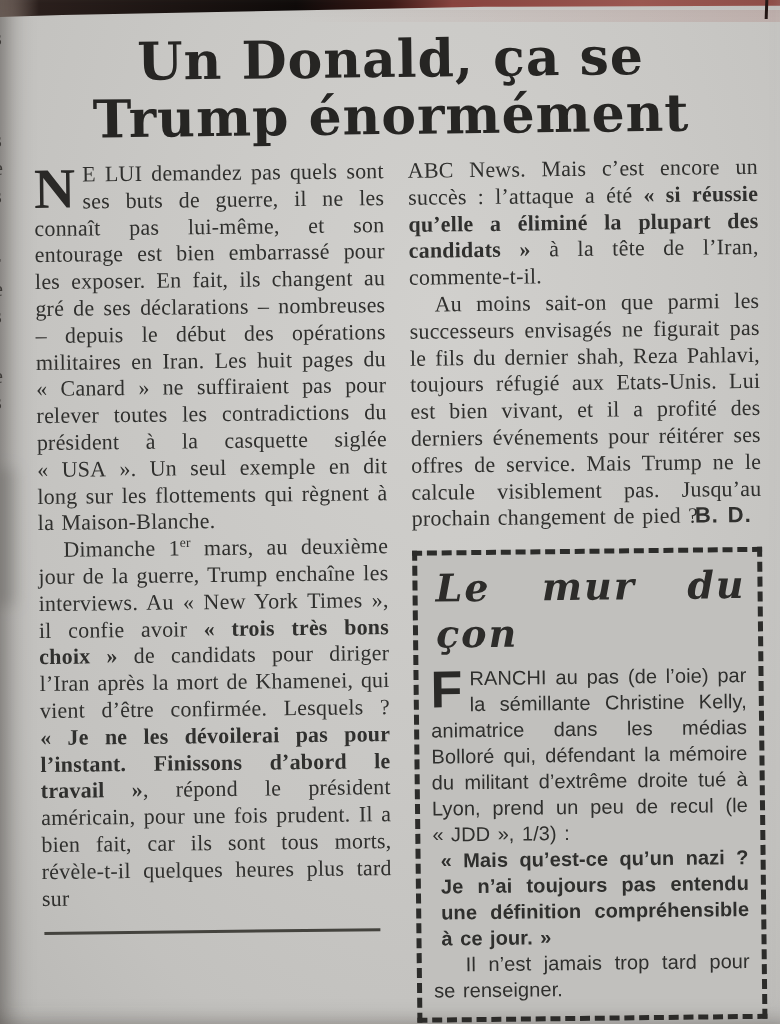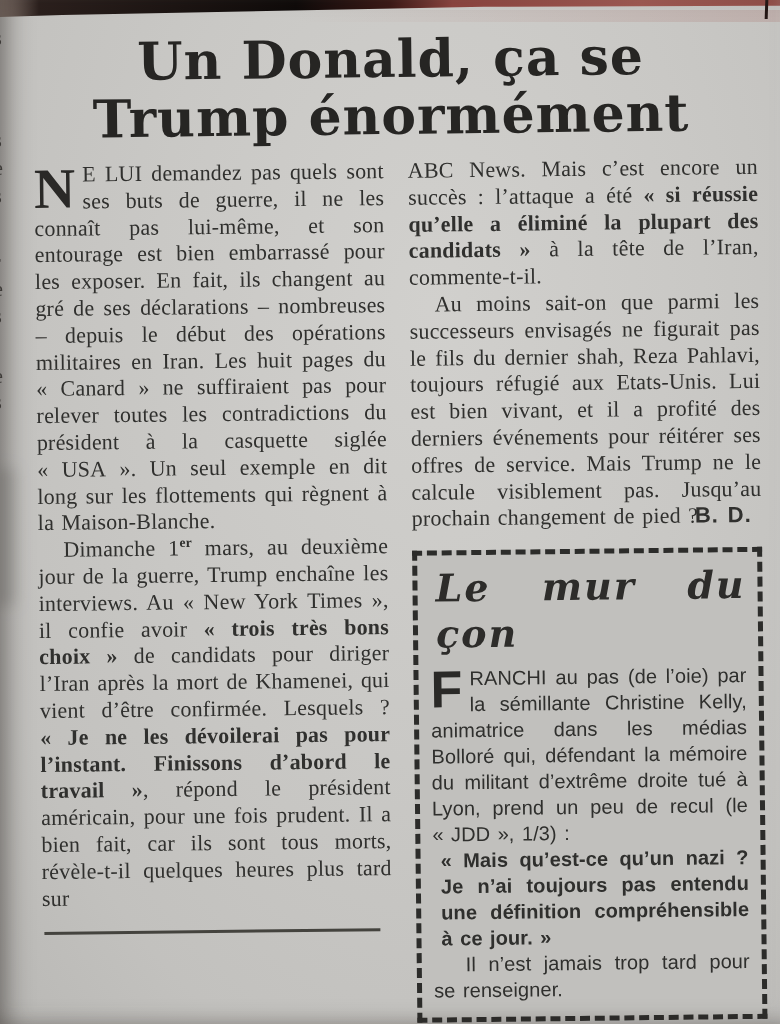--- a/index.html
+++ b/index.html
@@ -57,21 +57,21 @@
   }
   .headline .hl-line{display:block;}
   .columns{display:flex;gap:24px;padding:8px 24px 0 32px;}
   .col{
     width:350px;font-size:22px;line-height:26.8px;text-align:justify;
     letter-spacing:.2px;word-spacing:.08em;hyphens:auto;
   }
   .col p{margin:0;}
   p.ind{text-indent:1.15em;}
   .b{font-weight:bold;}
-  sup{font-size:.62em;line-height:0;vertical-align:super;font-weight:bold;}
+  sup{font-size:.62em;line-height:0;vertical-align:super;}
   .dropcap{
     float:left;font-weight:bold;font-size:57px;line-height:44px;
     padding:5px 7px 0 0;color:#2a2927;
   }
   .byline{
     text-align:right;margin-top:-27px;padding-right:10px;
     font-family:"Liberation Sans",sans-serif;font-weight:bold;font-size:22px;
     letter-spacing:1px;
   }
   .rule{height:3px;background:var(--rule);width:336px;margin:20px 0 0 2px;}

